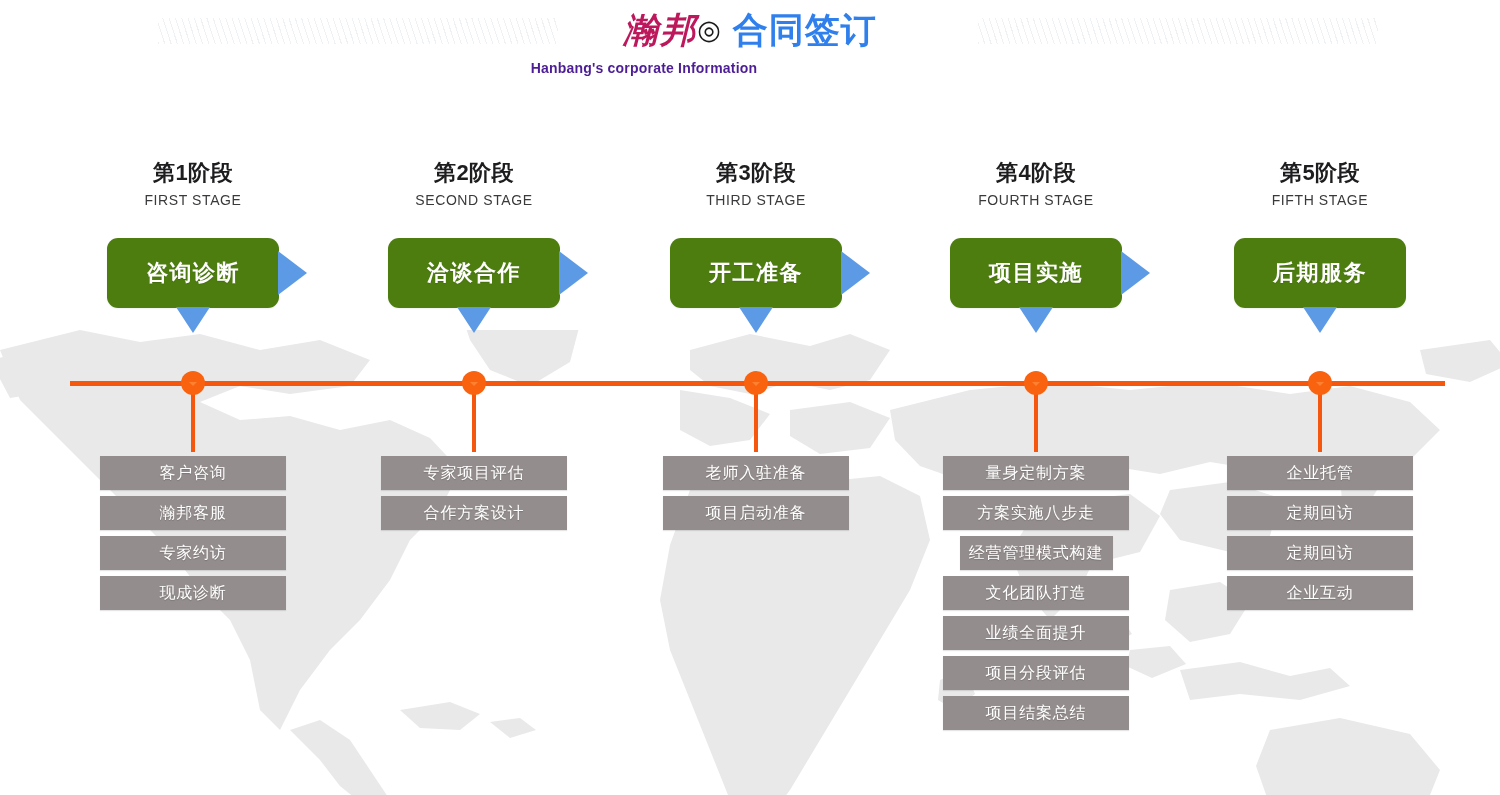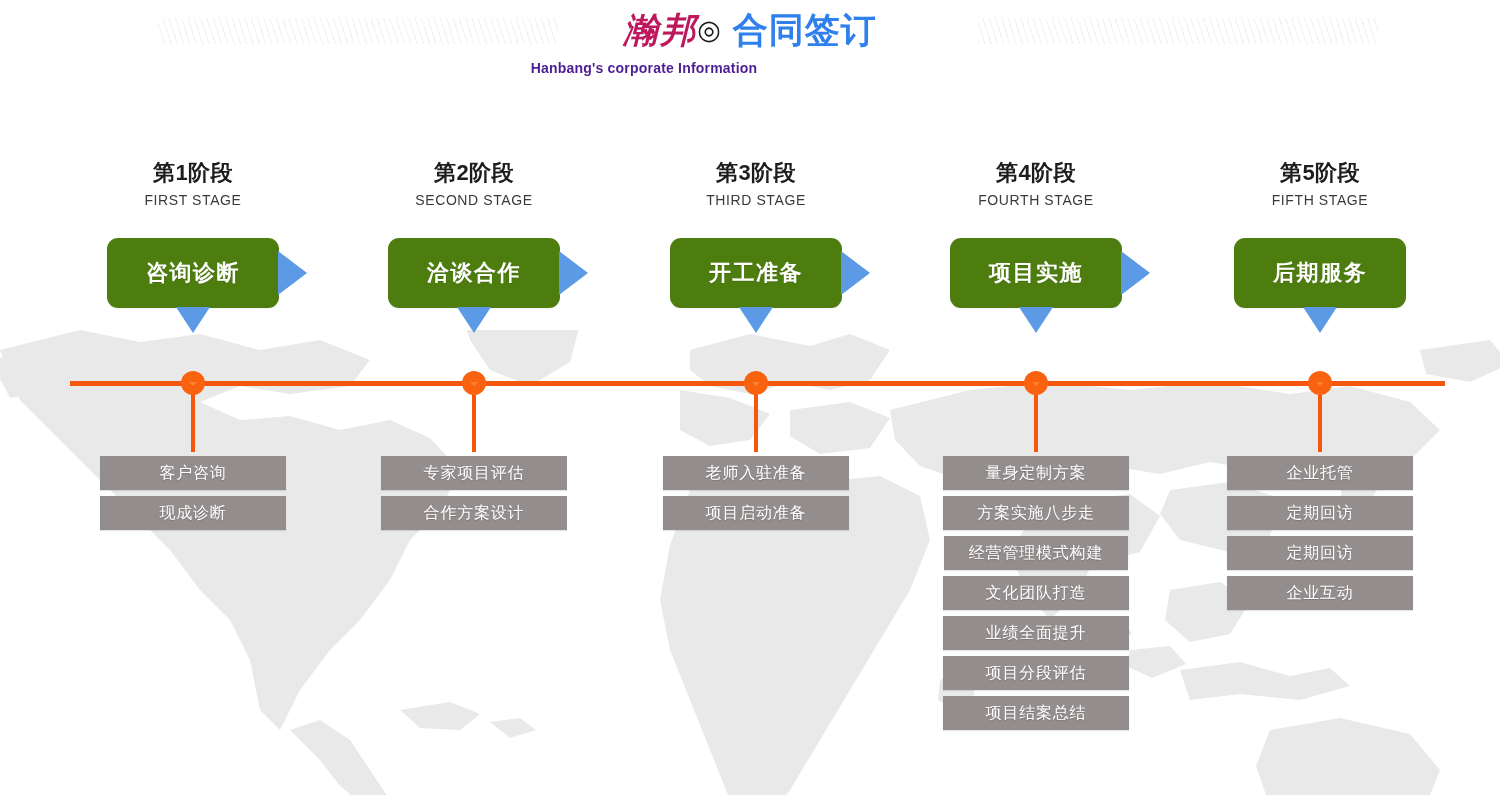--- a/index.html
+++ b/index.html
@@ -98,21 +98,21 @@
     width:186px;height:34px;margin:0 auto 6px auto;
     background:#948d8d;
     display:flex;align-items:center;justify-content:center;
     box-shadow:0 1px 1px rgba(0,0,0,.10);
   }
   .chip-label{
     font-size:16px;color:#ffffff;letter-spacing:.8px;
     text-shadow:0 1px 1px rgba(0,0,0,.18);
     font-family:"DejaVu Sans","Liberation Sans",sans-serif;
   }
-  .chip.wide{width:184px;}
+  .chip.wide{width:153px;}
 </style>
 </head>
 <body>
 
 <div class="map-layer">
   <svg viewBox="0 0 1520 560" xmlns="http://www.w3.org/2000/svg" aria-hidden="true">
     <g fill="#e9e9e9">
 
       <path d="M10 60 L90 40 L150 52 L210 44 L270 60 L330 50 L380 70 L360 96 L300 104 L250 96 L210 112 L250 130
                L300 126 L350 140 L400 130 L440 148 L470 180 L450 220 L420 250 L400 290 L370 330 L340 360
@@ -184,20 +184,26 @@
           <span class="badge-label">咨询诊断</span>
           <span class="tail-right"></span>
           <span class="tail-down"></span>
         </div>
       </div>
       <div class="items">
         <div class="chip">
           <span class="chip-label">客户咨询</span>
         </div>
         <div class="chip">
+          <span class="chip-label">瀚邦客服</span>
+        </div>
+        <div class="chip">
+          <span class="chip-label">专家约访</span>
+        </div>
+        <div class="chip">
           <span class="chip-label">现成诊断</span>
         </div>
       </div>
     </div>
     <div class="stage" style="left: 324px; width: 300px;">
       <div class="stage-head">
         <div class="stage-cn">第2阶段</div>
         <div class="stage-en">SECOND STAGE</div>
       </div>
       <div class="badge-wrap">

